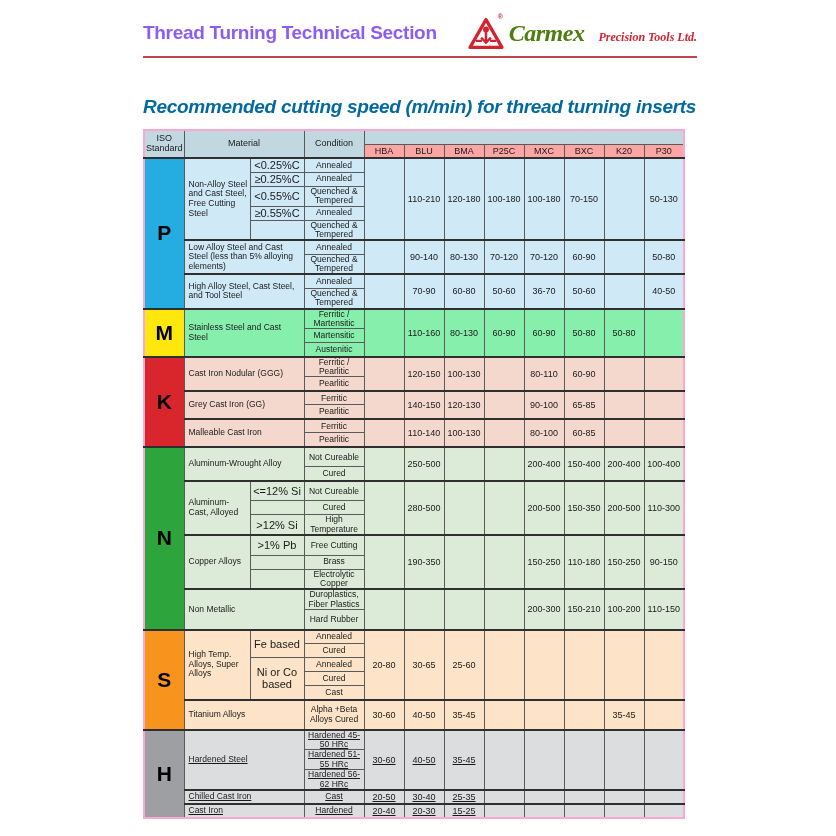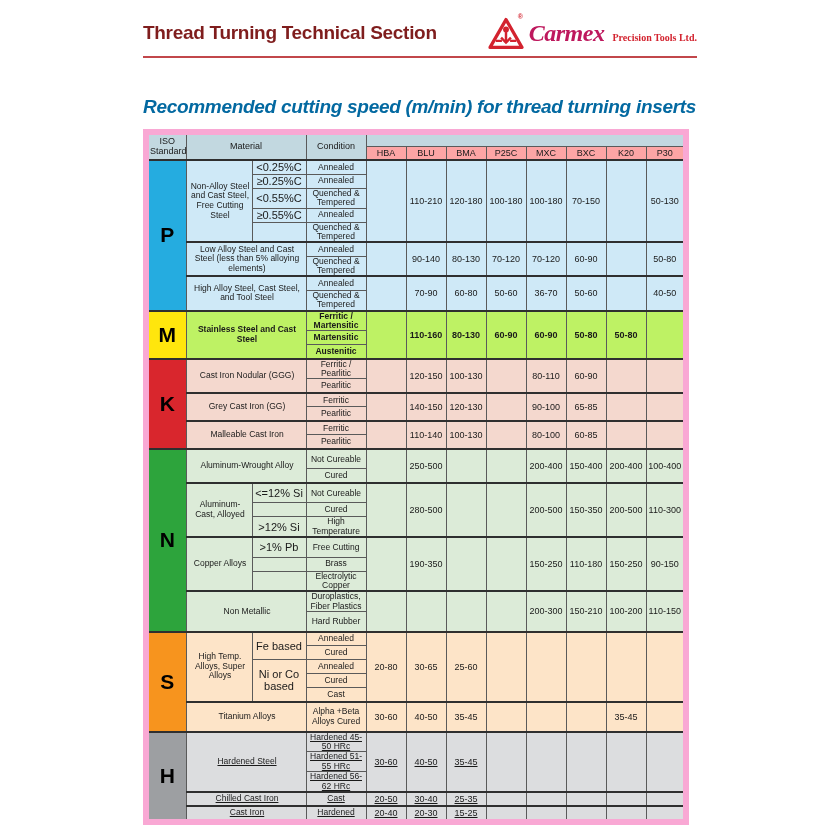--- a/index.html
+++ b/index.html
@@ -1,38 +1,38 @@
 <!DOCTYPE html>
 <html><head>
 <meta charset="utf-8">
 <style>
   html,body{margin:0;padding:0;background:#ffffff;}
   body{width:836px;height:836px;overflow:hidden;font-family:"Liberation Sans",sans-serif;color:#1a1a1a;}
   .content{margin-left:143px;width:554px;padding-top:16px;}
   .top-header{display:flex;justify-content:space-between;align-items:center;height:34px;}
-  .page-title{font-size:19px;font-weight:bold;color:#7f1d1d;margin:0;letter-spacing:-0.3px;white-space:nowrap;}
+  .page-title{font-size:19px;font-weight:bold;color:#8b5cf6;margin:0;letter-spacing:-0.3px;white-space:nowrap;}
   .logo{display:flex;align-items:center;position:relative;}
   .logo svg{display:block;margin-right:5px;}
   .reg{position:absolute;top:-4px;left:30px;font-size:7px;color:#d3232f;font-weight:bold;}
-  .brand{font-family:"Liberation Serif",serif;font-style:italic;font-weight:bold;font-size:24px;color:#be185d;letter-spacing:-0.5px;}
-  .tagline{font-family:"Liberation Serif",serif;font-weight:bold;font-size:10px;color:#d3232f;margin-left:8px;padding-top:8px;}
+  .brand{font-family:"Liberation Serif",serif;font-style:italic;font-weight:bold;font-size:24px;color:#4d7c0f;letter-spacing:-0.5px;}
+  .tagline{font-family:"Liberation Serif",serif;font-style:italic;font-weight:bold;font-size:12px;color:#d3232f;margin-left:14px;padding-top:8px;}
   .rule{height:2px;background:#c2474b;margin-top:6px;}
   .table-title{font-size:19px;font-weight:bold;font-style:italic;color:#0369a1;margin:38px 0 11px 0;letter-spacing:-0.3px;white-space:nowrap;}
-  table{border-collapse:collapse;table-layout:fixed;width:540px;border:6px solid #f9a8d4;}
+  table{border-collapse:collapse;table-layout:fixed;width:540px;border:2px solid #f9a8d4;}
   td{border:1px solid #5a5a5a;text-align:center;vertical-align:middle;padding:0 1px;overflow:hidden;}
   tr.gt td{border-top:2px solid #2f2f2f;}
   tr.h1{height:14px;} tr.h2{height:20px;} tr.h3{height:30px;} tr.hh{height:14px;}
   .hdr{background:#c2d8e0;font-size:9px;line-height:1.1;font-weight:normal;}
   .grade{background:#fca5a5;font-size:9px;}
   .lt{font-size:21px;font-weight:bold;color:#000;}
   .ltP{background:#25ace0;} .ltM{background:#ffe60d;} .ltK{background:#d9262d;}
   .ltN{background:#2da43c;} .ltS{background:#f7941e;} .ltH{background:#9d9fa2;}
-  .bgP{background:#cfe9f7;} .bgM{background:#bef264;font-weight:bold;} .bgK{background:#f4d8ce;}
+  .bgP{background:#cfe9f7;} .bgM{background:#86efac;} .bgK{background:#f4d8ce;}
   .bgN{background:#dcebd8;} .bgS{background:#fde4c8;} .bgH{background:#dcdddf;text-decoration:underline;}
-  .mat{font-size:8.5px;text-align:center;padding:1px 2px 1px 4px;line-height:1.15;}
+  .mat{font-size:8.5px;text-align:left;padding:1px 2px 1px 4px;line-height:1.15;}
   .sub{font-size:11px;line-height:1.1;margin-top:13px;}
   .cond{font-size:8.5px;line-height:1.1;}
   .val{font-size:9px;}
 </style>
 </head>
 <body>
 
 <div class="content">
 
   <div class="top-header">

